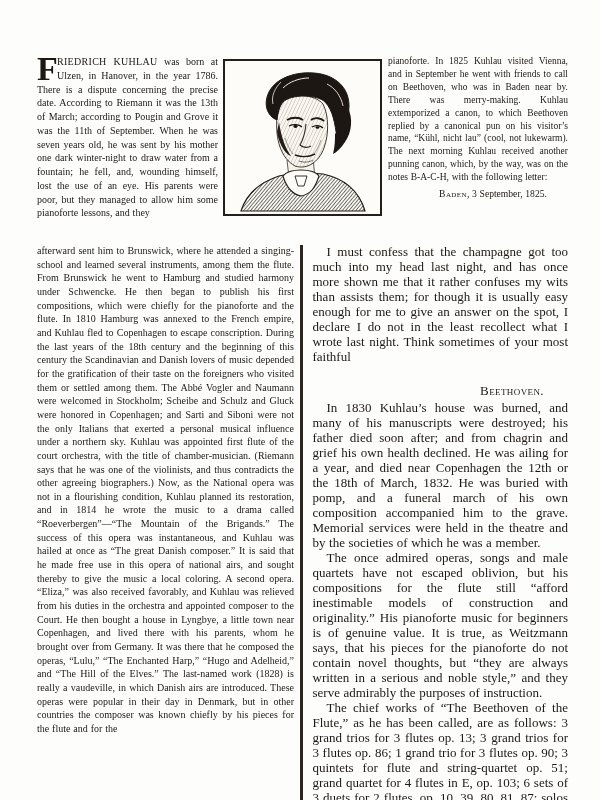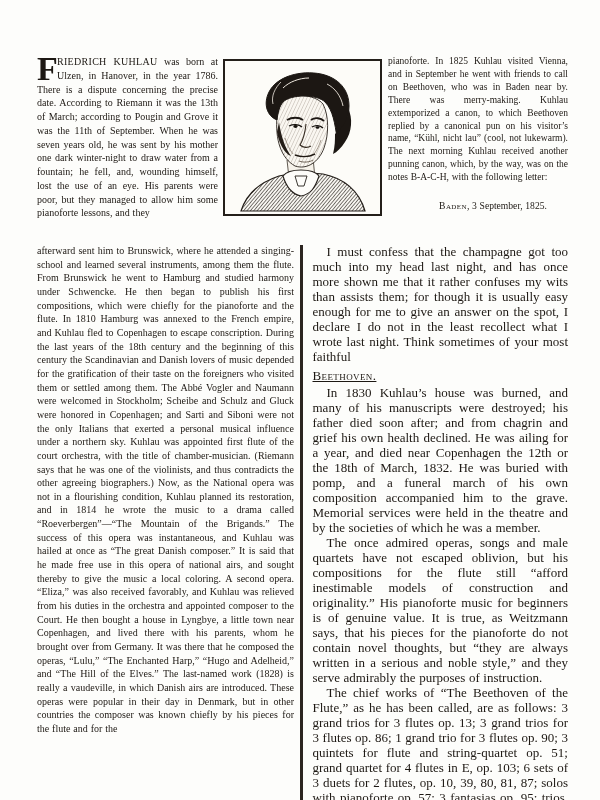--- a/index.html
+++ b/index.html
@@ -22,36 +22,36 @@
   .name-caps{letter-spacing:0.3px;}
   .portrait-frame{
     flex:none;box-sizing:border-box;width:159px;height:157px;margin:4px 6px 0 5px;
     border:2px solid #241f1a;background:#fdfcf8;padding:2px;
   }
   .portrait-frame svg{display:block;width:100%;height:100%;}
   .col-top-right{
     flex:1;font-size:9.5px;line-height:12.9px;
     text-align:justify;text-justify:inter-word;word-spacing:0.3px;hyphens:auto;
   }
-  .dateline{margin-top:16px;text-align:center;padding-left:30px;font-size:9.6px;}
+  .dateline{margin-top:4px;text-align:center;padding-left:30px;font-size:9.6px;}
   .sc{font-variant:small-caps;letter-spacing:0.4px;}
   .it{}
   .bottom-section{display:flex;margin-top:6px;}
   .col-bot-left{
     width:257px;flex:none;font-size:10px;line-height:13.65px;
     text-align:justify;text-justify:inter-word;word-spacing:0.4px;hyphens:auto;
   }
   .column-rule{flex:none;width:2.5px;background:#2b2520;margin:1px 10px 0 6px;}
   .col-bot-right{
     flex:1;font-size:13px;line-height:15px;
     text-align:justify;text-justify:inter-word;word-spacing:0.3px;hyphens:auto;
   }
   .col-bot-right p{margin:0;text-indent:14px;}
   .letter-p{text-indent:15px;margin:0;}
-  .signature{text-align:left;padding-right:24px;margin:4px 0 2px;font-variant:small-caps;letter-spacing:0.4px;text-decoration:underline;}
+  .signature{text-align:right;padding-right:24px;margin:19px 0 2px;font-variant:small-caps;letter-spacing:0.4px;}
 </style>
 </head>
 <body>
 
 <div class="page">
 
   <div class="top-section">
 
     <div class="col-top-left">
       <span class="drop-cap">F</span><span class="name-caps">RIEDRICH KUHLAU</span><span> was born at Ulzen, in Hanover, in the year 1786. There is a dispute concerning the precise date. According to Riemann it was the 13th of March; according to Pougin and Grove it was the 11th of September. When he was seven years old, he was sent by his mother one dark winter-night to draw water from a fountain; he fell, and, wounding himself, lost the use of an eye. His parents were poor, but they managed to allow him some pianoforte lessons, and they</span>

